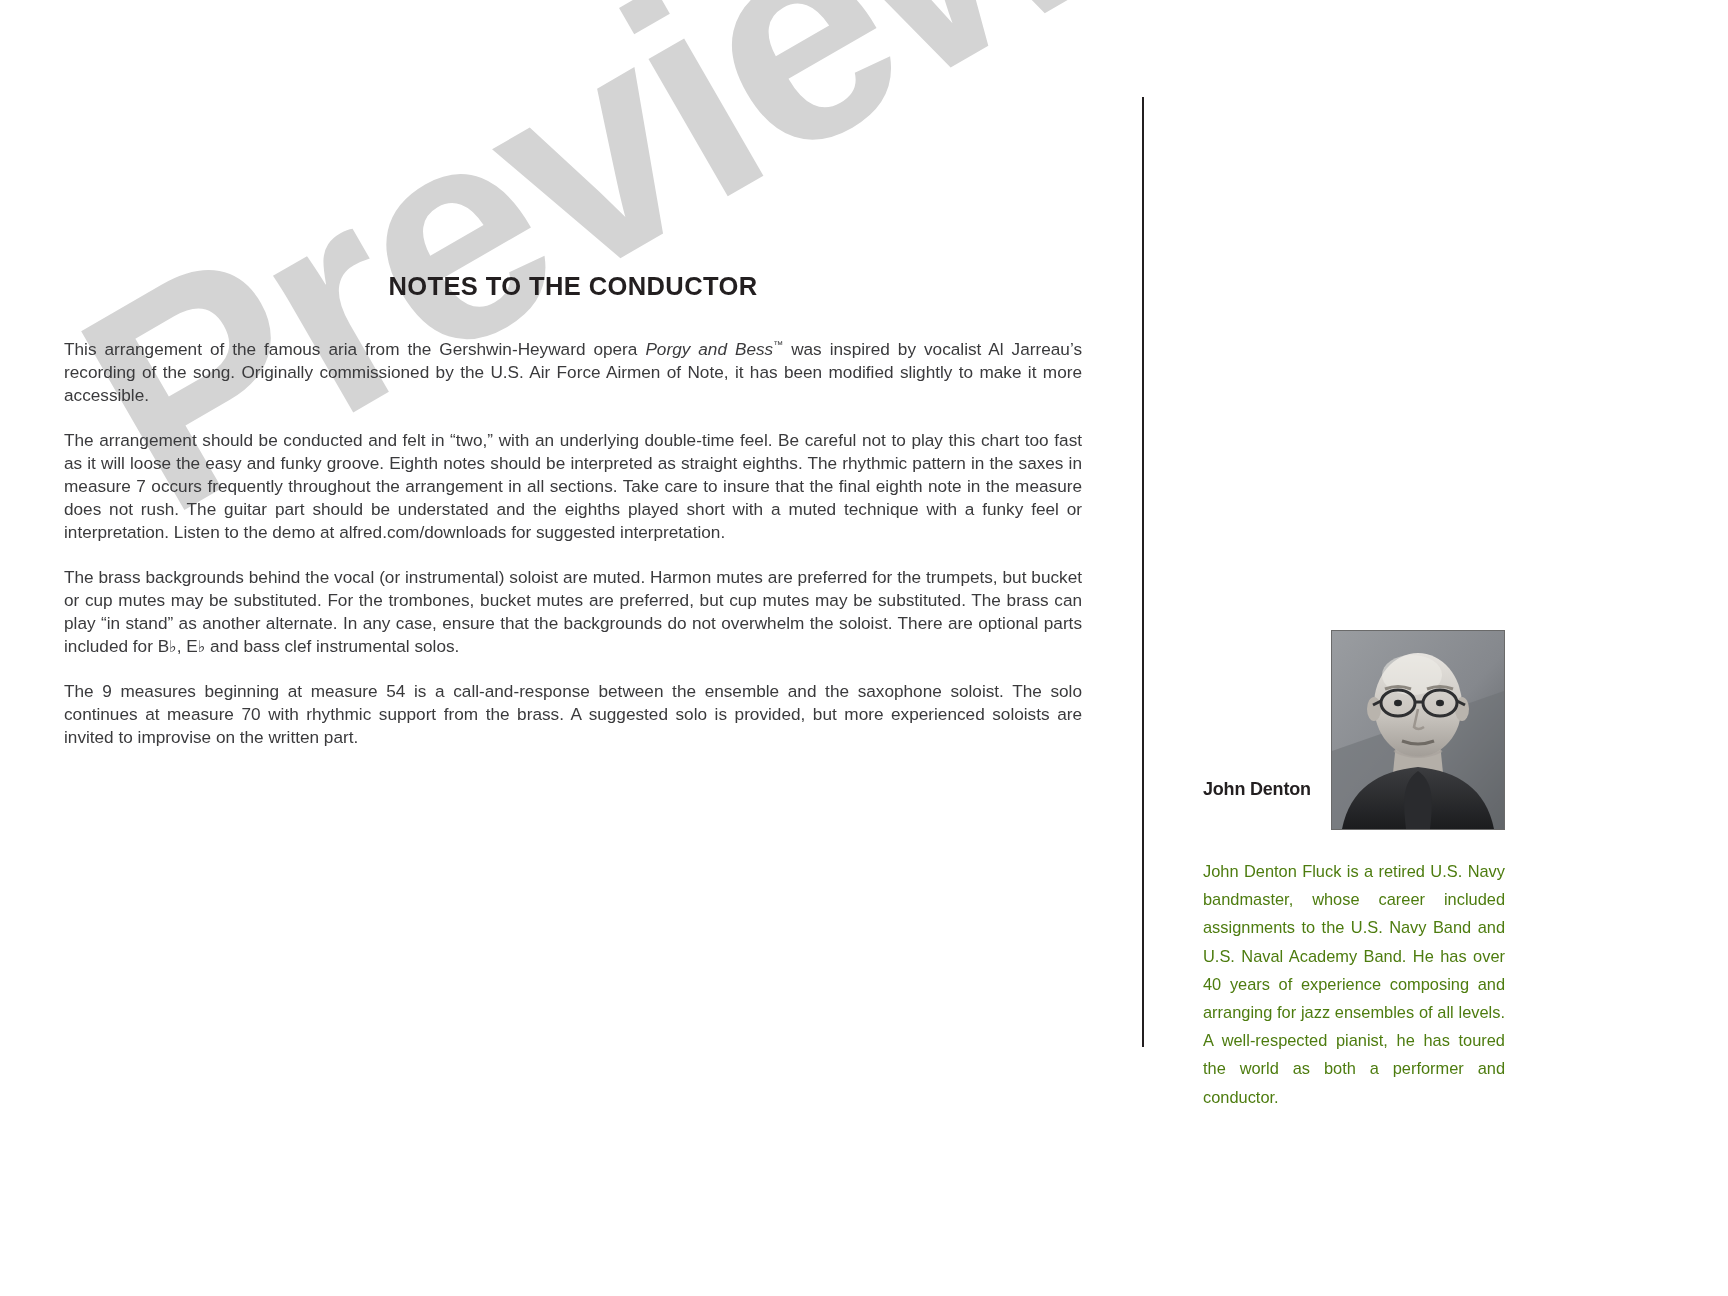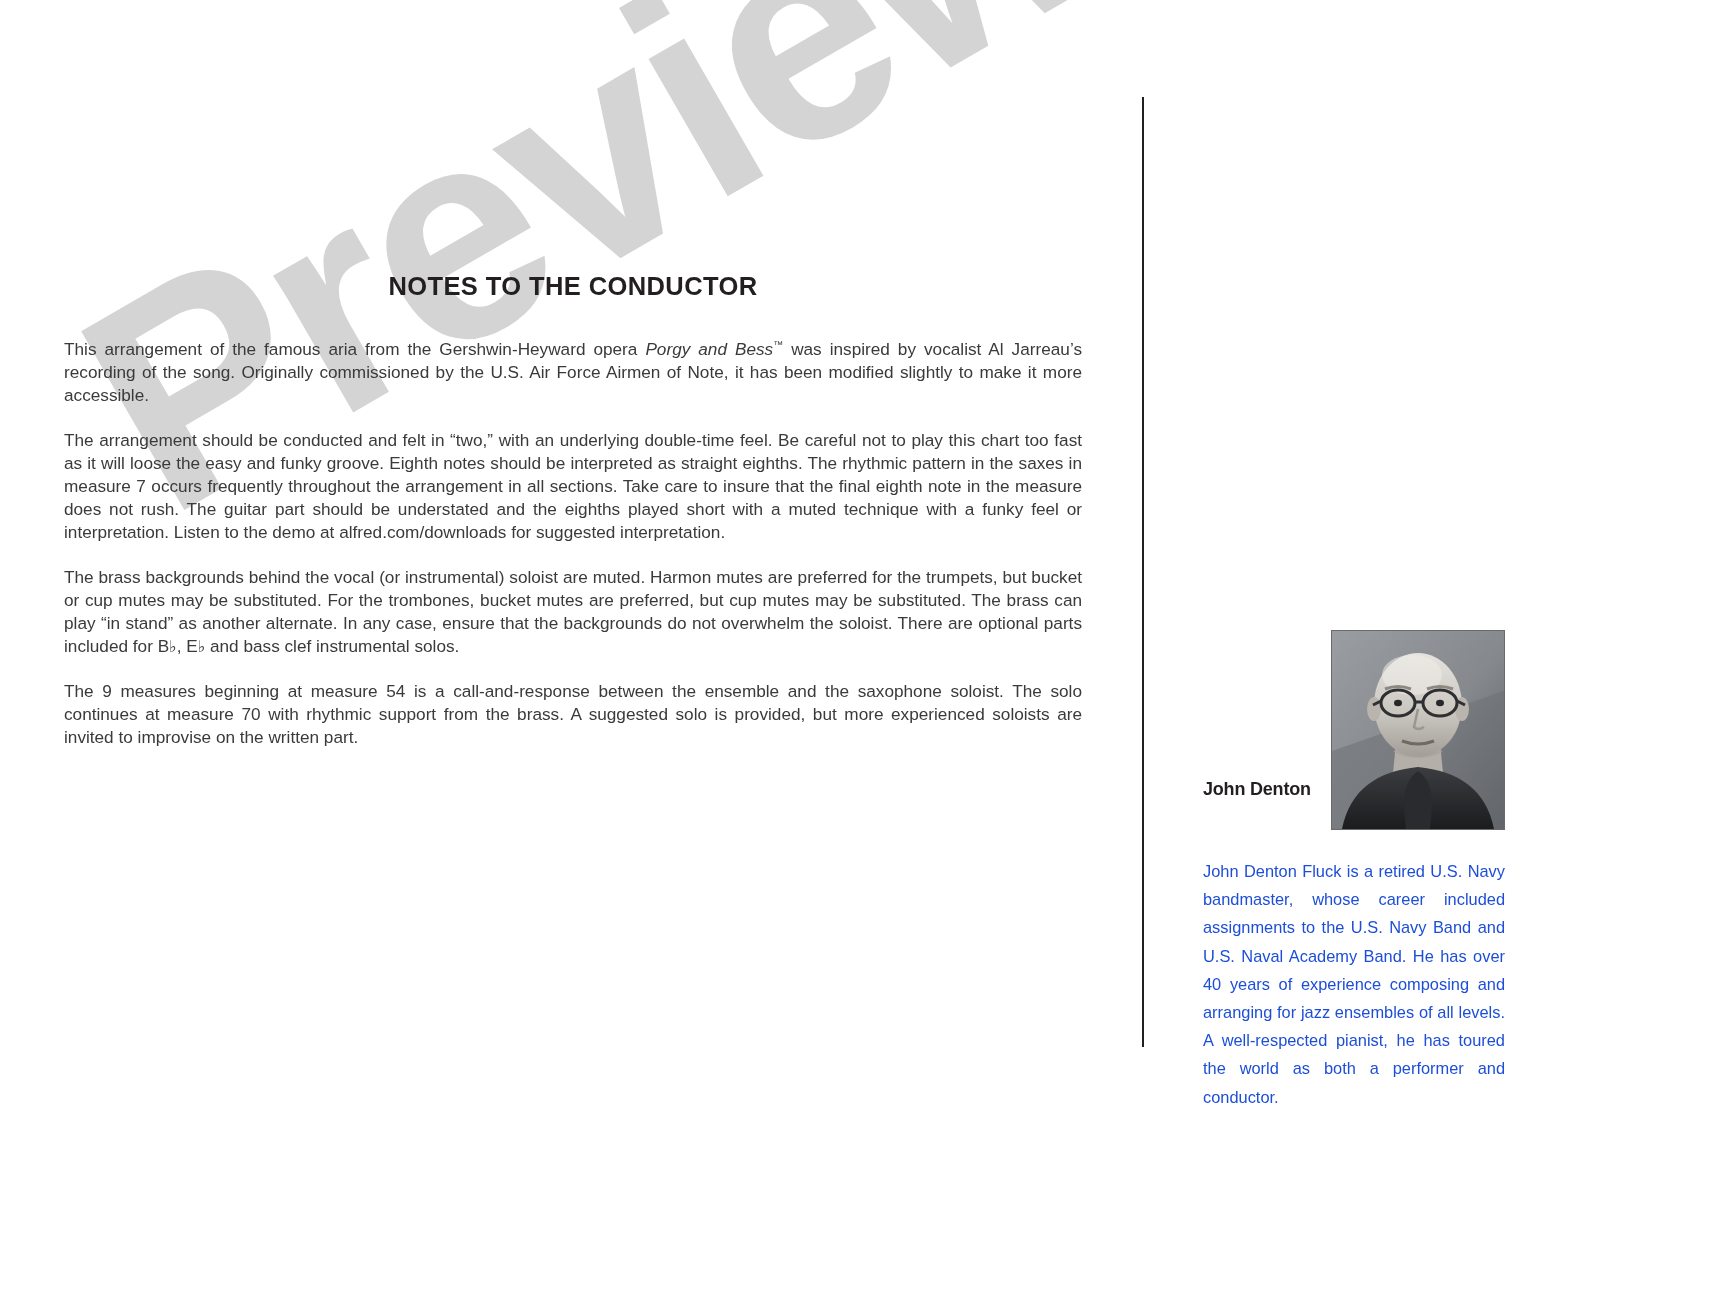--- a/index.html
+++ b/index.html
@@ -146,21 +146,21 @@
     font-weight: bold;
     color: #231f20;
     letter-spacing: -0.2px;
   }
   #composer-bio {
     margin: 0;
     padding-top: 22px;
     font-size: 16.4px;
     line-height: 28.2px;
     text-align: justify;
-    color: #1d4ed8;
+    color: #4d7c0f;
   }
 </style>
 </head>
 <body>
 
 <div id="page">
 
   <div id="divider-rule"></div>
 
   <div id="main-column">

